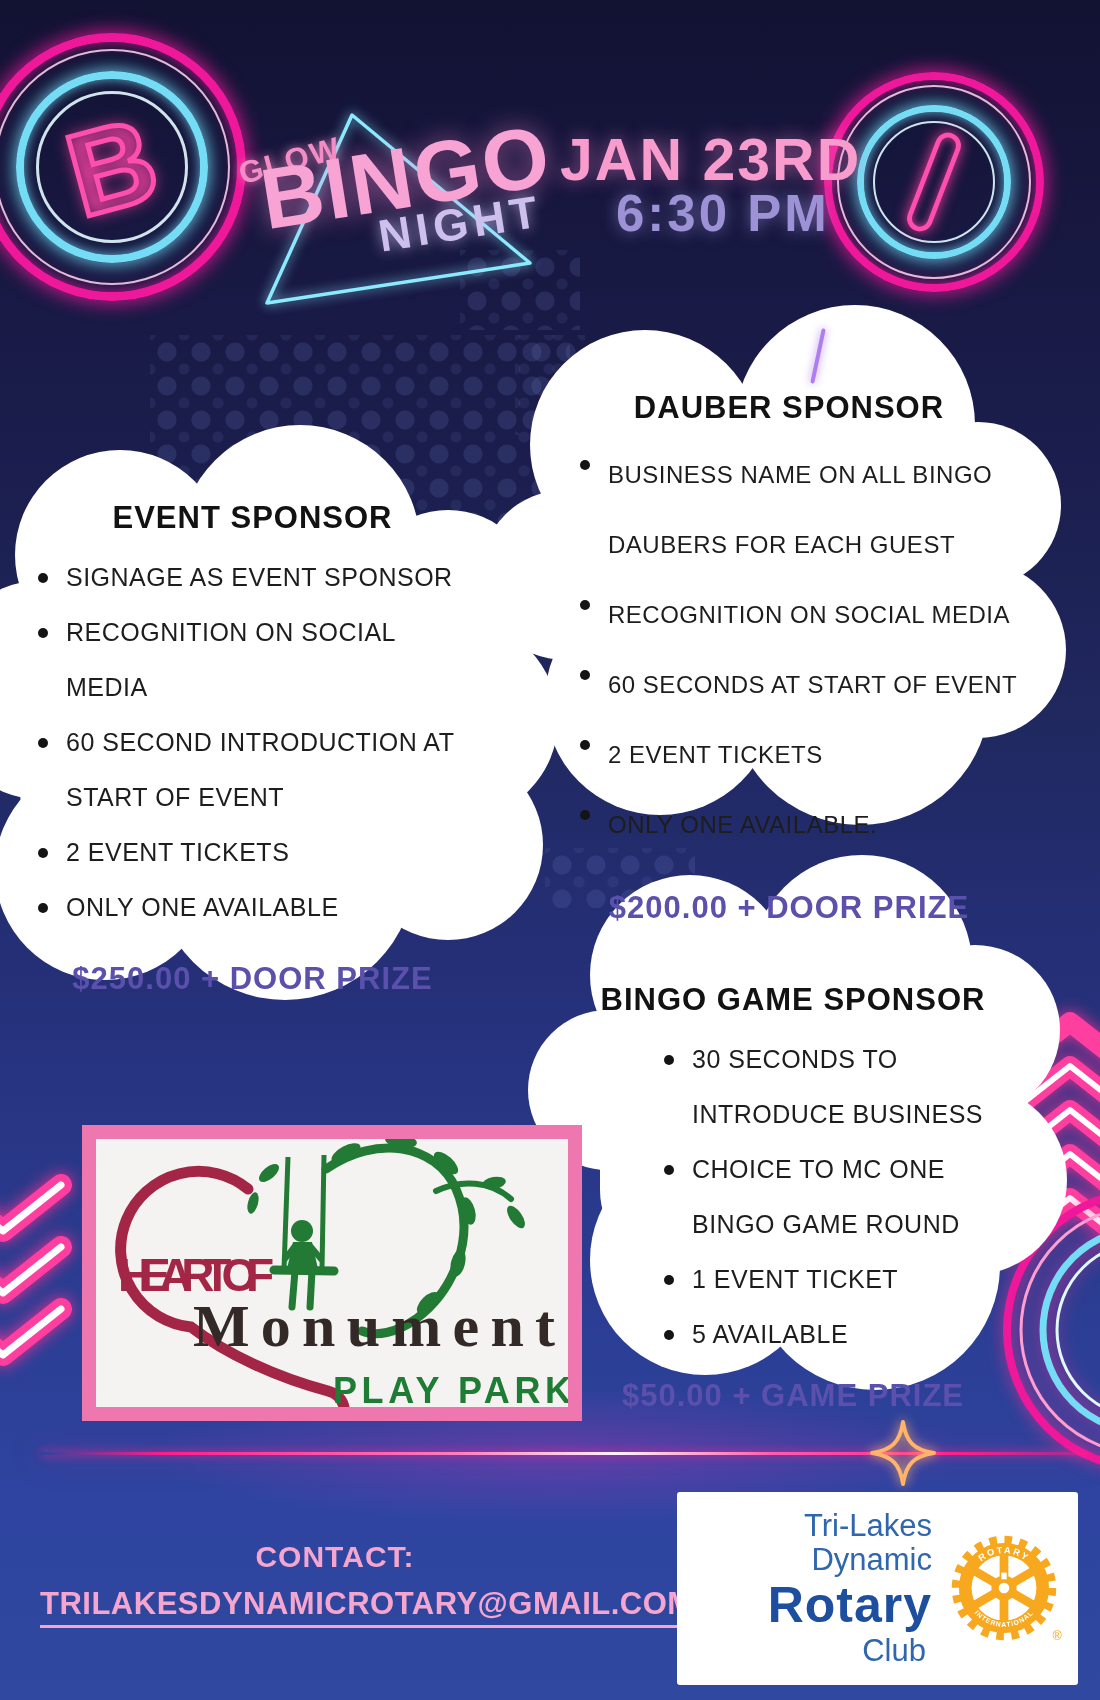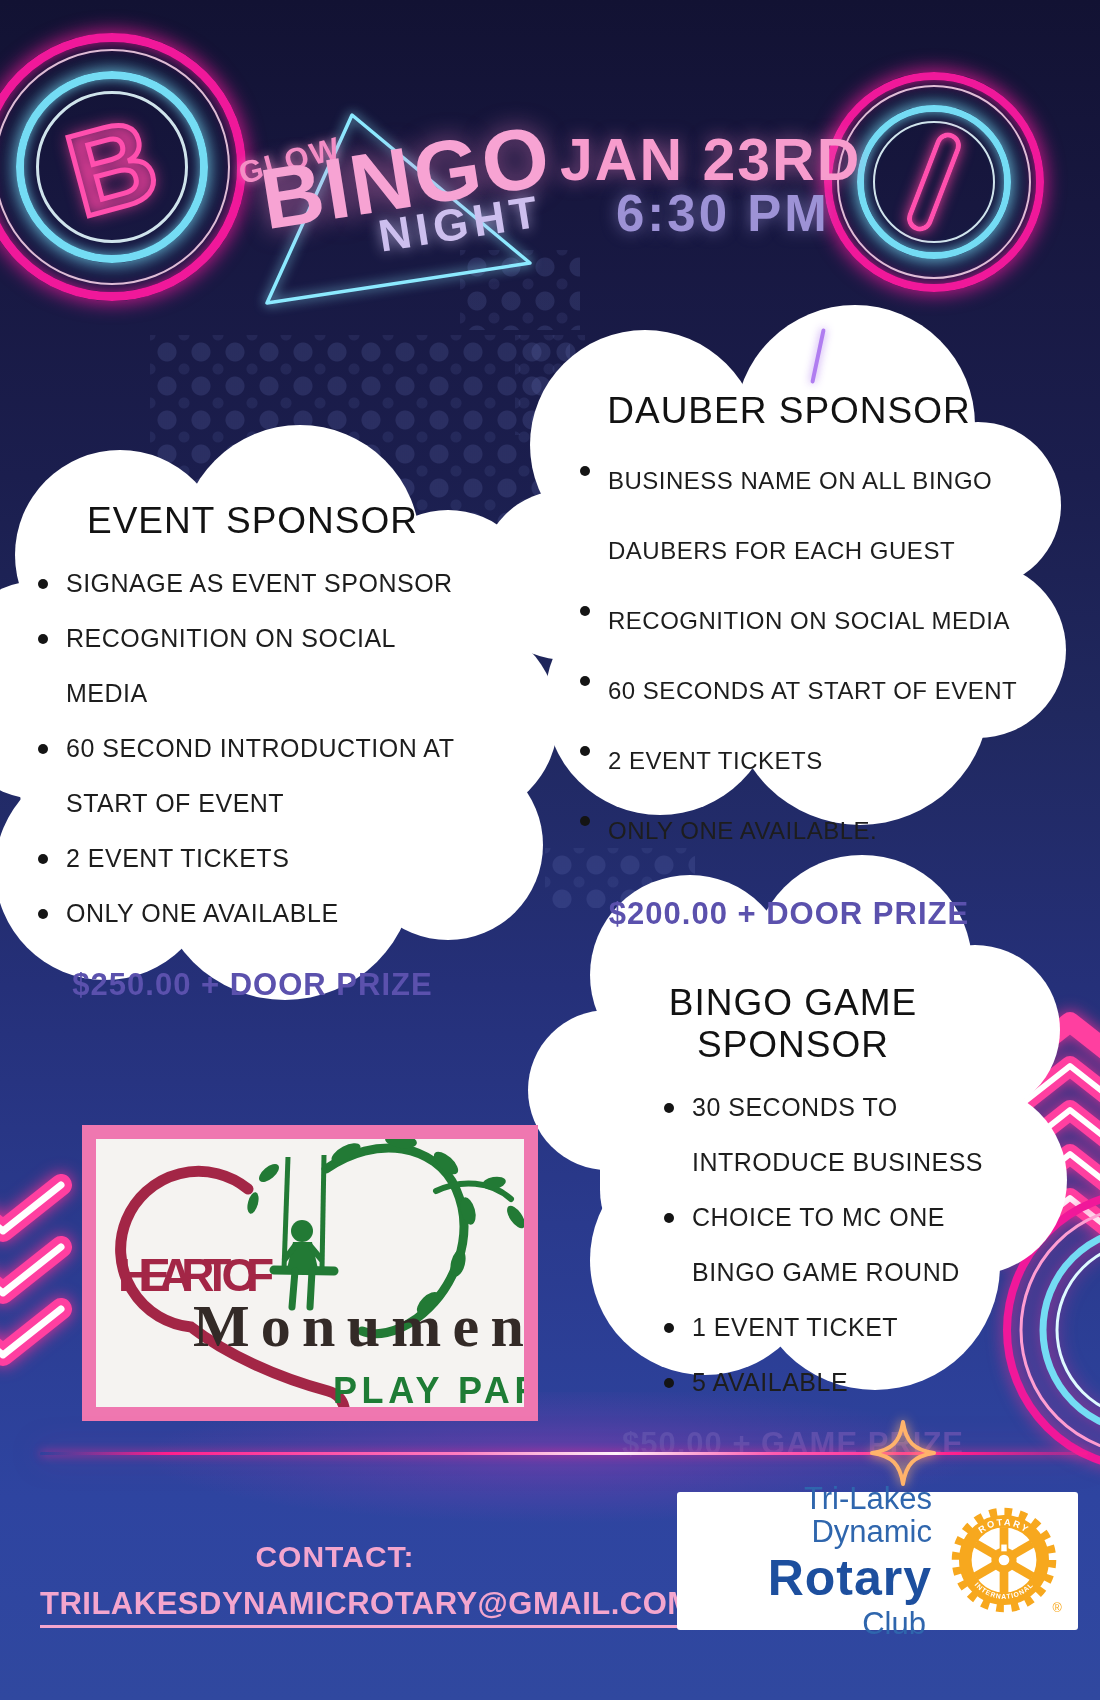--- a/index.html
+++ b/index.html
@@ -54,53 +54,53 @@
   .ringsvg { filter:drop-shadow(0 0 8px rgba(255,45,150,.7)); }
   .slashline { position:absolute; z-index:3; width:4px; height:56px; background:#b07df0; border-radius:2px; transform:rotate(12deg); box-shadow:0 0 8px rgba(176,125,240,.9); }
 
   
   .cloud-blob, .cloud-rect { position:absolute; background:#ffffff; z-index:2; }
   .cloud-blob { border-radius:50%; }
   .cloud-rect { border-radius:80px; }
 
   
   .content { position:absolute; z-index:3; color:#161616; }
-  .sec-title { text-align:center; font-size:37px; font-weight:400; letter-spacing:1px; color:#121212; }
+  .sec-title { text-align:center; font-size:31px; font-weight:700; letter-spacing:1px; color:#121212; }
   .content ul { list-style:none; margin:14px 0 0 0; padding:0; }
   .content li {
     position:relative; padding-left:36px; font-size:25px; letter-spacing:.5px;
     line-height:55px; white-space:pre-line; color:#1d1d1d;
   }
   .content li::before {
     content:""; position:absolute; left:8px; top:23px; width:10px; height:10px;
     border-radius:50%; background:#141414;
   }
   .dauber-content li { line-height:70px; font-size:24px; }
   .dauber-content li::before { top:20px; }
   .game-content ul { margin-left:58px; }
   .price { text-align:center; font-size:31px; font-weight:800; letter-spacing:1px; color:#5b51ad; }
 
   
-  .monument-frame { position:absolute; left:82px; top:1125px; width:456px; height:296px; background:#ef77b0; padding:14px; box-sizing:border-box; z-index:3; }
+  .monument-frame { position:absolute; left:82px; top:1125px; width:500px; height:296px; background:#ef77b0; padding:14px; box-sizing:border-box; z-index:3; }
   .monument-inner { width:100%; height:100%; background:#f5f3f1; position:relative; overflow:hidden; }
 
   
   .divider-glow { position:absolute; left:140px; top:1392px; width:840px; height:132px; z-index:2;
     background:radial-gradient(ellipse at 50% 48%, rgba(170,60,190,.38), rgba(170,60,190,0) 70%); }
   .divider-line { position:absolute; left:40px; top:1452px; width:1048px; height:3px; border-radius:2px; z-index:3;
     background:linear-gradient(90deg, rgba(255,30,140,0) 0%, #ff1e8c 12%, #ff7ec0 40%, #fff3fa 55%, #ff5bb0 70%, #ff1e8c 88%, rgba(255,30,140,.45) 100%);
     box-shadow:0 0 10px rgba(255,40,150,.9), 0 0 30px rgba(255,40,150,.5); }
   .sparkle { position:absolute; left:868px; top:1418px; z-index:4; overflow:visible; filter:drop-shadow(0 0 6px rgba(255,179,107,.9)); }
 
   .contact { position:absolute; left:40px; top:1540px; width:590px; text-align:center; z-index:3; color:#f4a6ce; }
   .contact-label { font-size:30px; font-weight:800; letter-spacing:1px; }
   .contact-email { display:inline-block; margin-top:12px; font-size:31px; font-weight:800; letter-spacing:.5px;
     color:#f4a6ce; text-decoration:none; border-bottom:3px solid #f4a6ce; padding-bottom:3px; cursor:pointer; }
 
-  .rotary-box { position:absolute; left:677px; top:1492px; width:401px; height:138px; background:#ffffff; border-radius:3px;
+  .rotary-box { position:absolute; left:677px; top:1492px; width:401px; height:193px; background:#ffffff; border-radius:3px;
     display:flex; align-items:center; padding:8px 14px 8px 10px; box-sizing:border-box; z-index:3; }
   .rotary-text { flex:1; text-align:right; padding-right:12px; color:#2f66ad; line-height:1.08; }
   .rotary-l1 { font-size:31px; }
   .rotary-l2 { font-size:50px; font-weight:800; color:#1d4f9e; letter-spacing:1px; margin-top:2px; }
   .rotary-l3 { font-size:31px; margin-top:2px; padding-right:6px; }
 </style>
 </head>
 <body>
 
 <div class="page">

